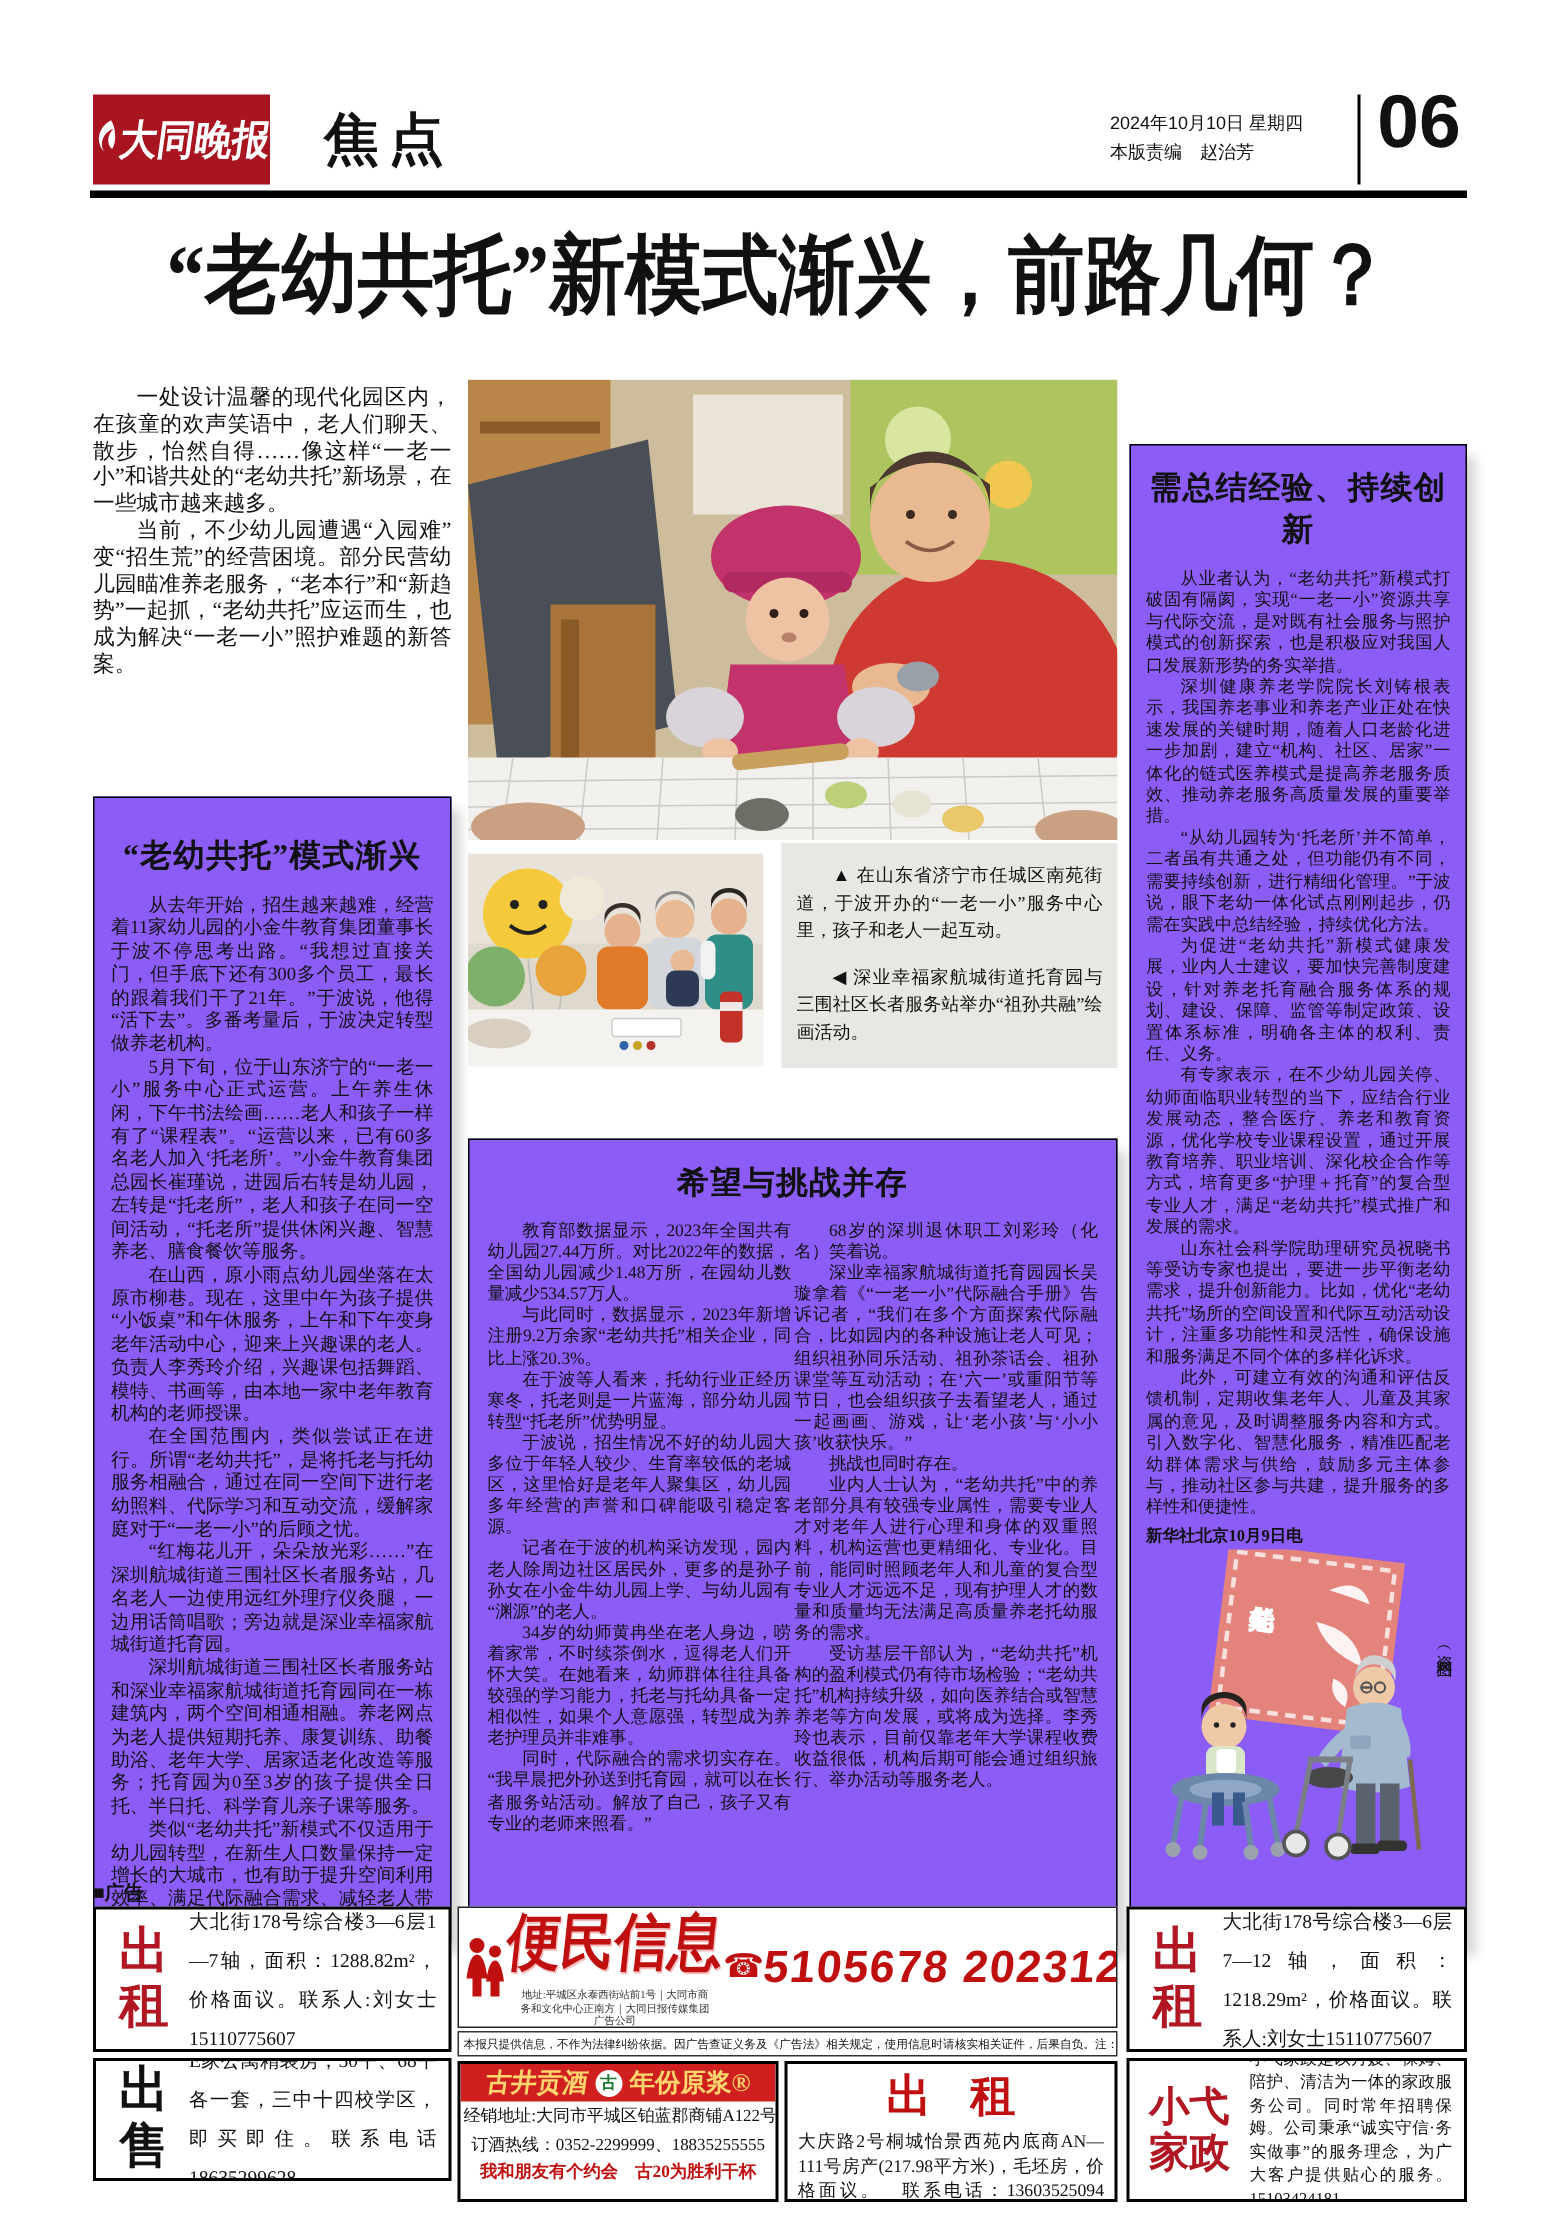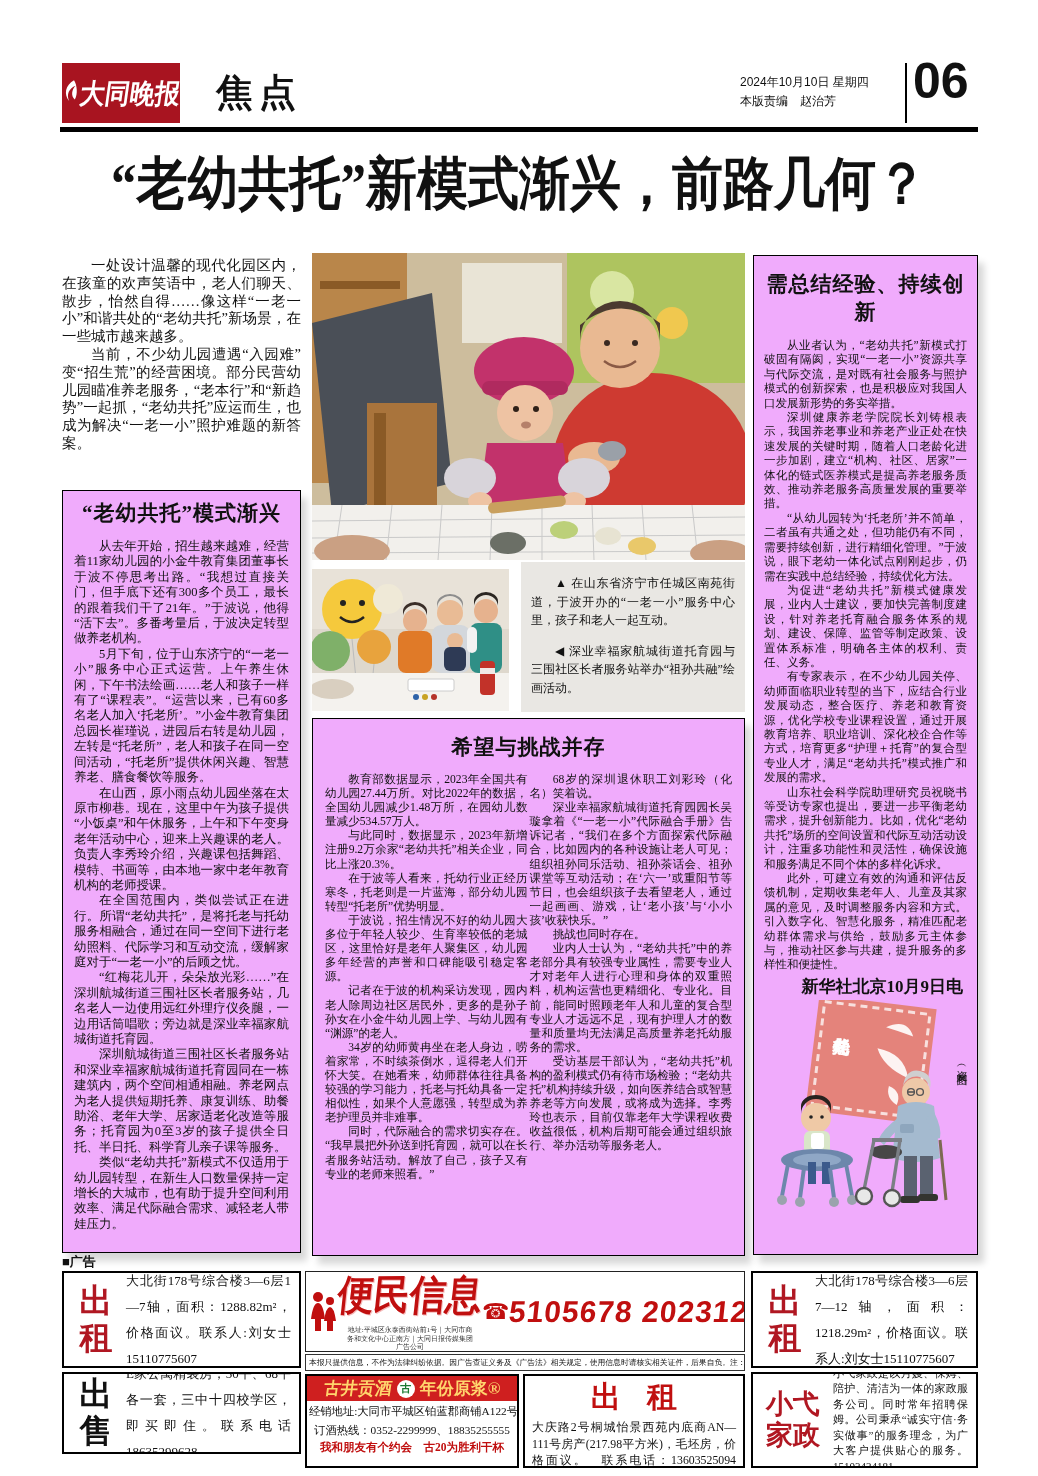--- a/index.html
+++ b/index.html
@@ -10,45 +10,45 @@
   
   .masthead{position:absolute;left:62px;top:63px;width:118px;height:60px;background:#a81420;
             display:flex;align-items:center;justify-content:center;gap:2px;}
   .masthead .flame{width:16px;height:30px;flex:0 0 auto;}
   .masthead .mastname{color:#fff;font-weight:900;font-size:25px;transform:skewX(-8deg) scaleY(1.1);
             letter-spacing:0px;white-space:nowrap;}
   .section-title{position:absolute;left:216px;top:68px;font-size:37px;font-weight:700;letter-spacing:6px;}
   .date-block{position:absolute;left:740px;top:73px;width:168px;font-size:12px;line-height:19px;
             font-family:"Liberation Sans","DejaVu Sans",sans-serif;}
   .divider-v{position:absolute;left:905px;top:63px;width:2px;height:60px;background:#000;}
-  .page-num{position:absolute;left:913px;top:52px;width:66px;font-size:50px;
+  .page-num{position:absolute;left:913px;top:52px;width:66px;text-align:center;font-size:50px;
             font-weight:900;font-family:"Liberation Sans","DejaVu Sans",sans-serif;}
   .header-rule{position:absolute;left:60px;top:127px;width:918px;height:5px;background:#000;}
 
   
   .headline{position:absolute;left:55px;top:150px;width:928px;text-align:center;
             font-size:51px;font-weight:900;letter-spacing:0px;transform:scaleY(1.12);
             font-family:"Liberation Serif","DejaVu Serif",serif;}
 
   
   .para{margin:0;text-indent:2em;text-align:justify;}
   .intro{position:absolute;left:62px;top:257px;width:239px;font-size:14.5px;line-height:17.8px;}
-  .artbox{position:absolute;border:1.6px solid #000;background:#f0abfc;overflow:hidden;
-          box-shadow:6px 8px 7px rgba(0,0,0,0.16);}
-  .box-left{left:62px;top:490px;width:239px;height:763px;padding:4px 11px;}
+  .artbox{position:absolute;border:1.6px solid #000;background:#8b5cf6;overflow:hidden;
+          box-shadow:6px 8px 7px rgba(0,0,0,0.16);margin-top:41px;}
+  .box-left{left:62px;top:490px;width:239px;height:763px;padding:20px 11px;}
   .box-left .bodytext{font-size:12.5px;line-height:15.4px;}
   .boxtitle{text-align:center;font-size:21px;font-weight:700;letter-spacing:1px;margin:4px 0 12px 0;}
 
   .box-mid{left:312px;top:718px;width:433px;height:538px;padding:10px 12px;}
   .midcols{display:flex;gap:2px;}
   .midcol{width:50%;font-size:11.6px;line-height:14.1px;}
 
   .box-right{left:753px;top:255px;width:225px;height:1000px;padding:10px 10px;}
   .box-right .bodytext{font-size:11.5px;line-height:14.4px;}
-  .byline{text-align:right;font-weight:700;font-size:17px;margin-top:3px;padding-right:4px;}
+  .byline{font-weight:700;font-size:11px;margin-top:3px;padding-right:4px;}
 
   
   .photo-large{position:absolute;left:312px;top:253px;width:433px;height:307px;overflow:hidden;}
   .photo-small{position:absolute;left:312px;top:569px;width:197px;height:142px;overflow:hidden;}
   .caption-box{position:absolute;left:521px;top:562px;width:224px;height:150px;background:#e9e7e3;
                padding:12px 10px;font-size:12px;line-height:18.5px;}
   .caption-box p{margin:0 0 12px 0;text-indent:2em;text-align:justify;}
 
   .illus-wrap{position:relative;width:100%;height:212px;margin-top:2px;}
   .illus-caption{position:absolute;right:-2px;top:60px;writing-mode:vertical-rl;text-orientation:upright;

